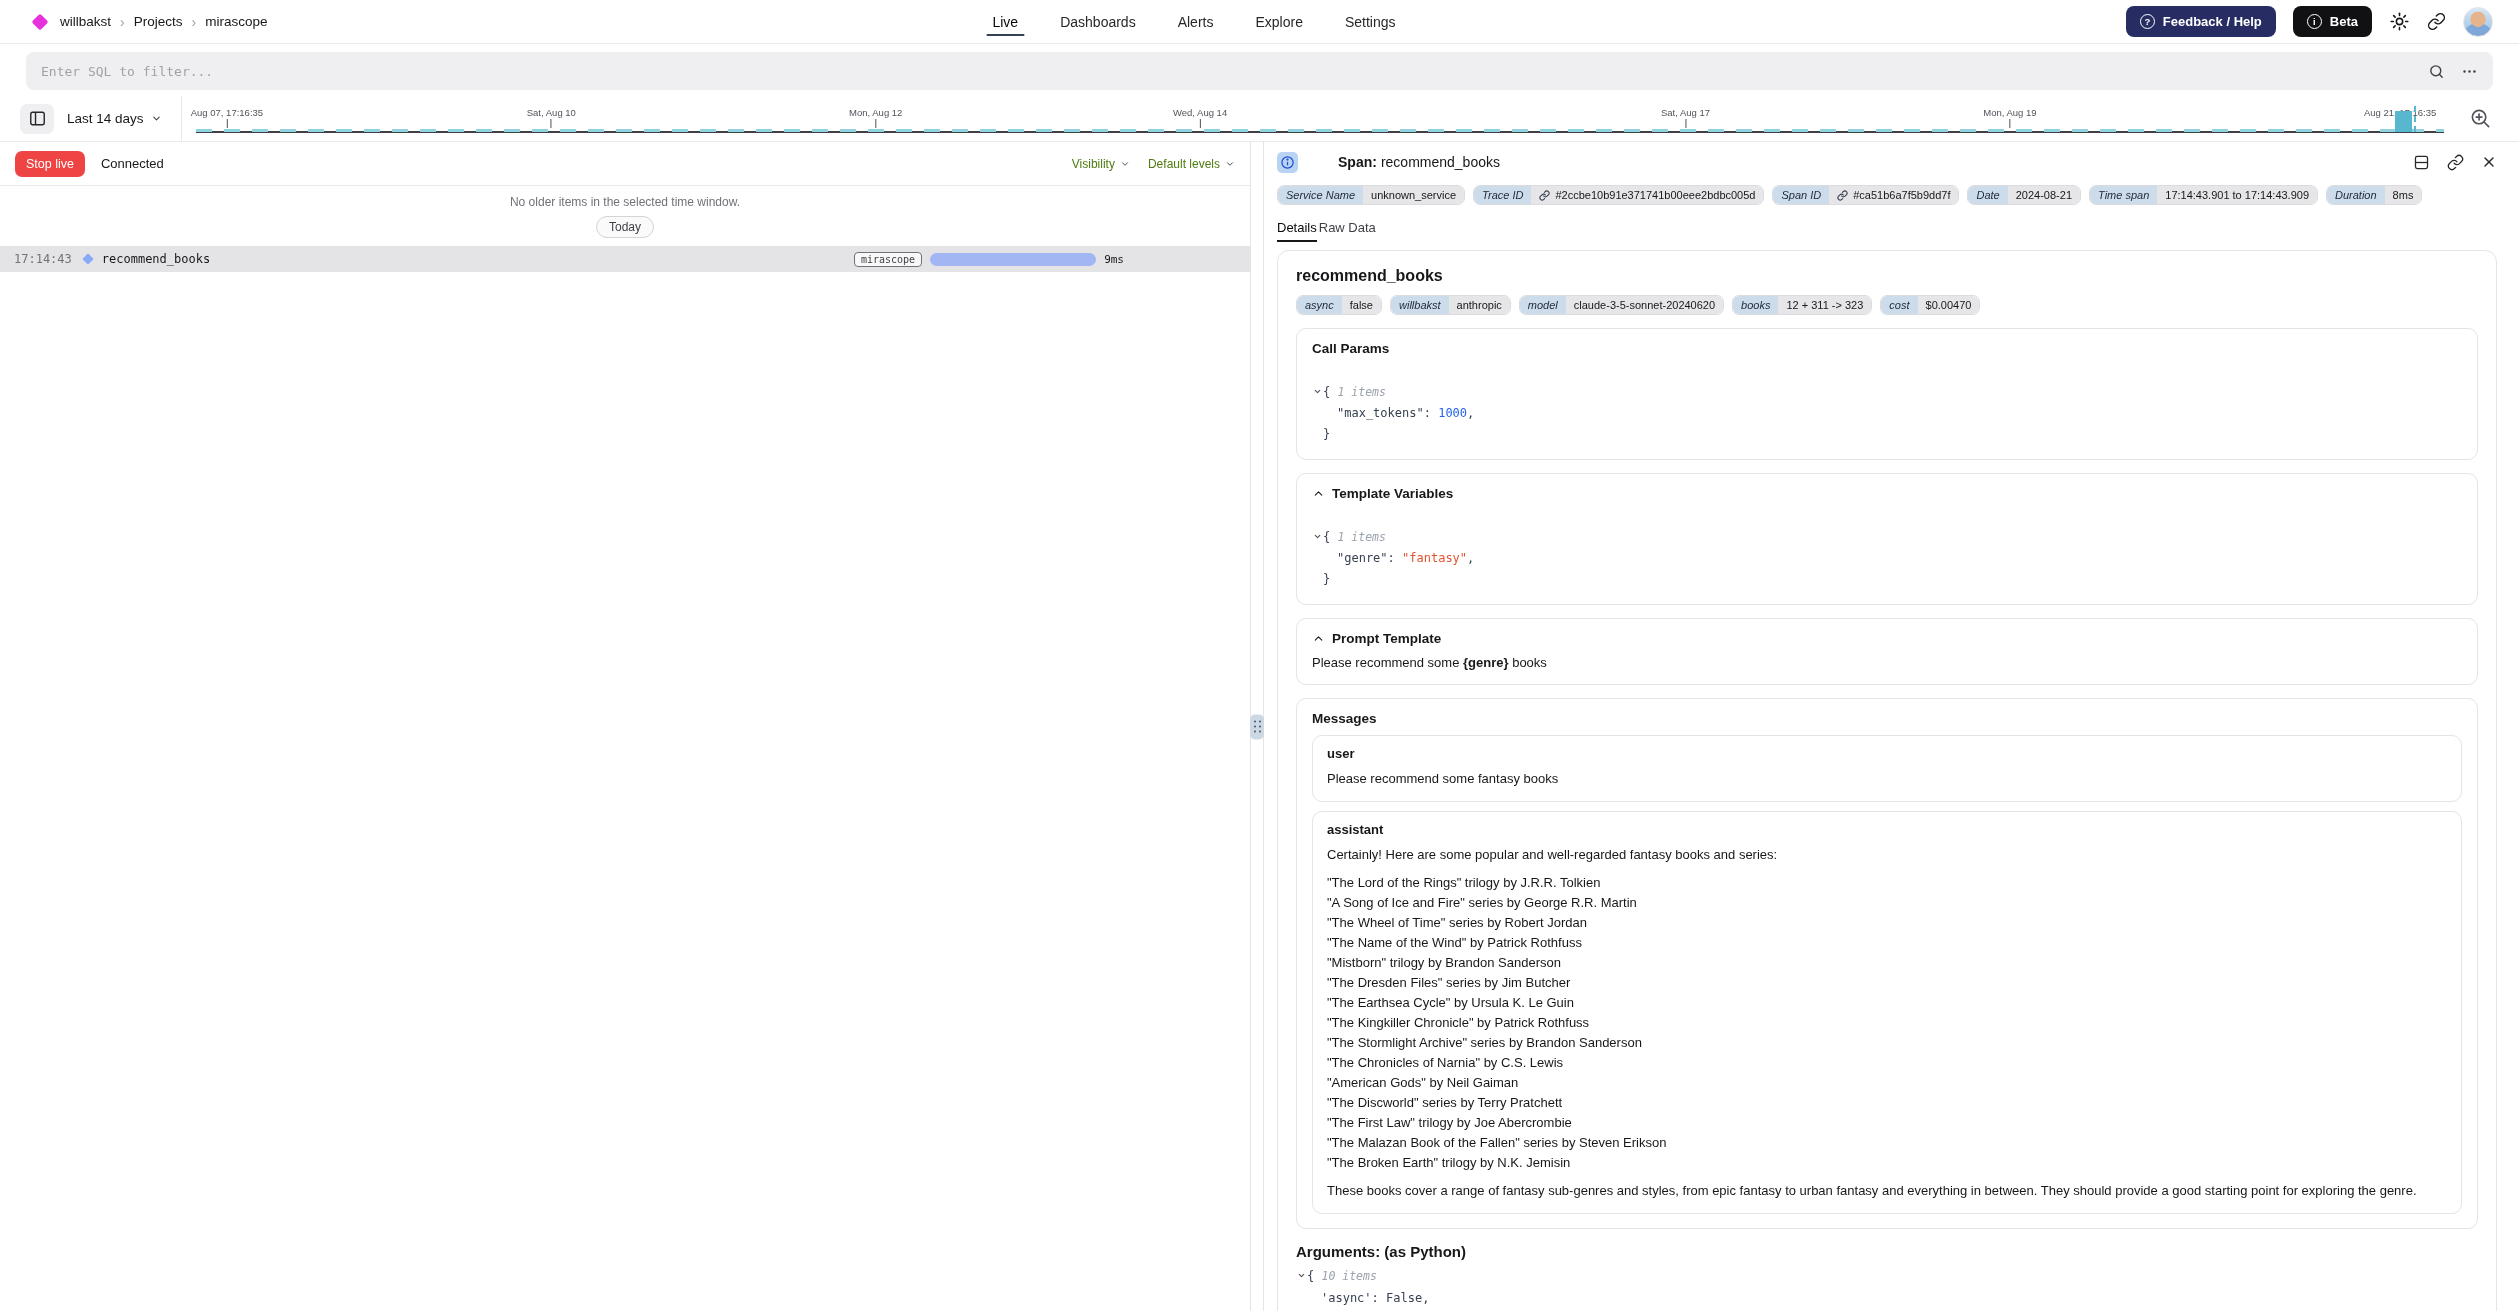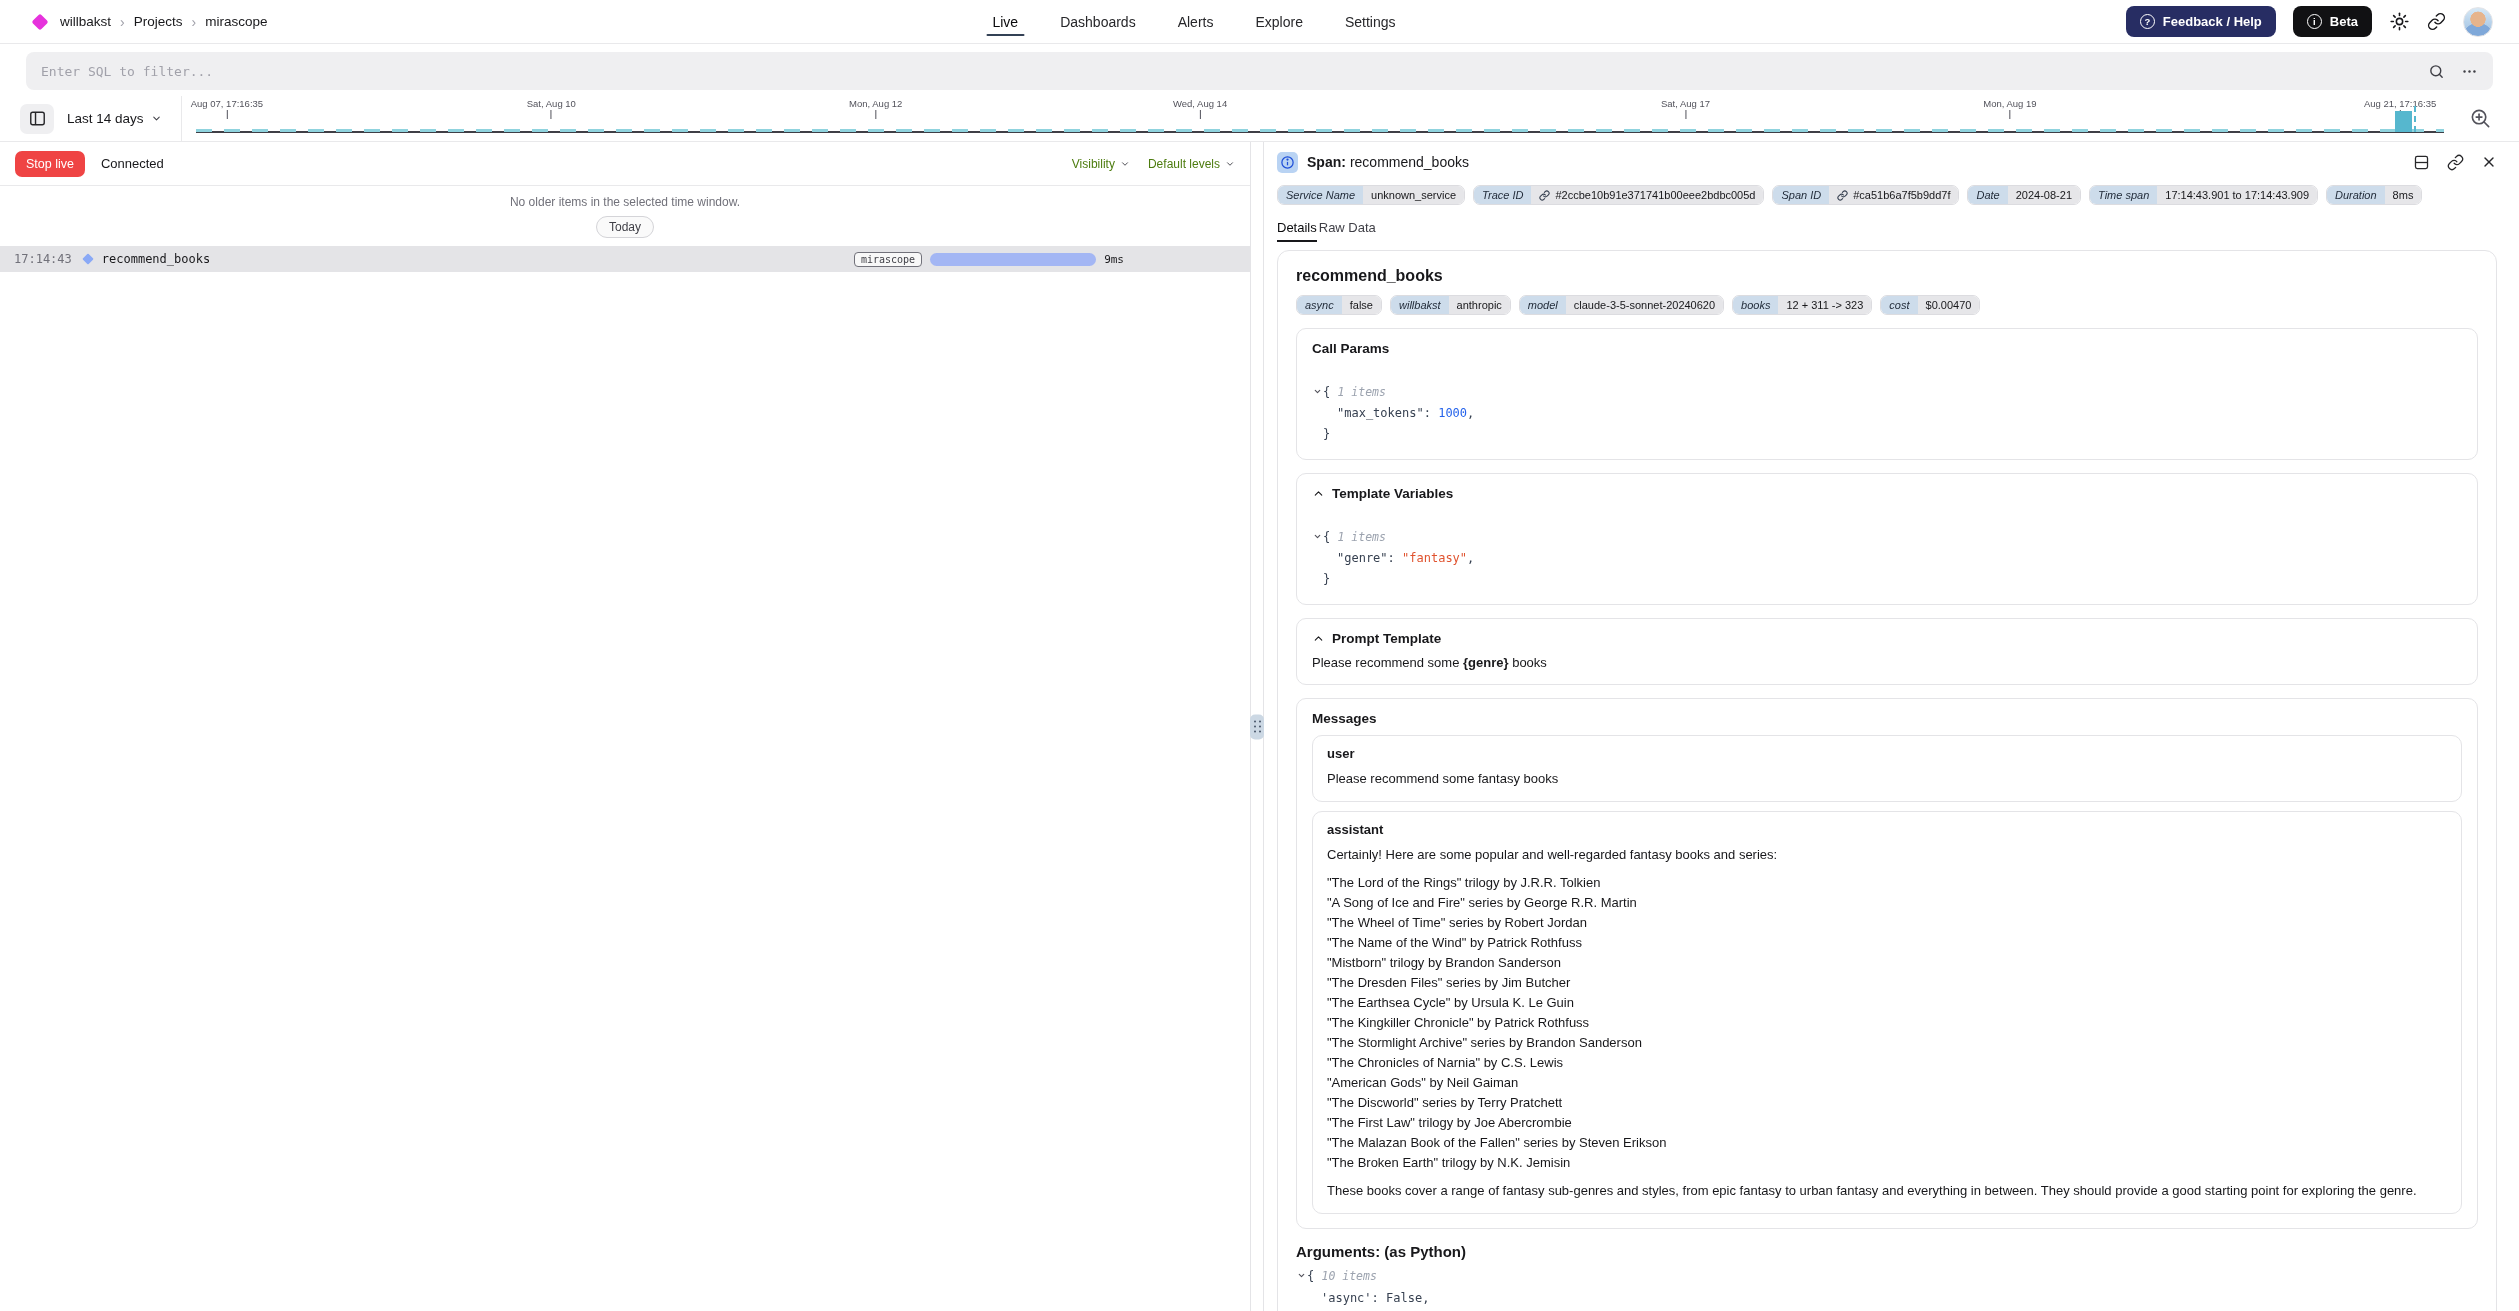--- a/index.html
+++ b/index.html
@@ -40,21 +40,21 @@
 
   
   .timeline-row{flex:0 0 46px;display:flex;align-items:center;padding:0 22px 0 20px;border-bottom:1px solid #e9e9eb;gap:13px;}
   .tool-btn{width:34px;height:30px;border:none;background:#efeff1;border-radius:7px;display:flex;align-items:center;justify-content:center;cursor:pointer;}
   .tool-btn.plain{background:transparent;}
   .range-select{display:flex;align-items:center;gap:7px;font-size:13.5px;cursor:pointer;padding-right:6px;white-space:nowrap;}
   .timeline{position:relative;flex:1;height:100%;border-left:1px solid #e9e9eb;cursor:crosshair;}
   .tl-baseline{position:absolute;left:14px;right:6px;bottom:8px;height:2px;background:#3f3f46;}
   .tl-dashes{position:absolute;left:14px;right:6px;bottom:9px;height:3px;
     background:repeating-linear-gradient(90deg,#8fd3de 0 16px,rgba(0,0,0,0) 16px 28px);}
-  .tl-tick{position:absolute;bottom:22px;transform:translateX(-50%);display:flex;flex-direction:column;align-items:center;z-index:1;}
+  .tl-tick{position:absolute;bottom:13px;transform:translateX(-50%);display:flex;flex-direction:column;align-items:center;z-index:1;}
   .tl-tick-label{font-size:9.5px;color:#52525b;white-space:nowrap;margin-bottom:1px;}
   .tl-tick-line{width:1px;height:9px;background:#52525b;}
   .tl-spike{position:absolute;right:38px;bottom:9px;width:17px;height:21px;background:#56b7ce;z-index:2;}
   .tl-spike-dash{position:absolute;right:34px;bottom:9px;height:26px;width:0;border-right:2px dashed #56b7ce;z-index:2;}
 
   
   .main{flex:1;display:flex;overflow:hidden;}
   .left-panel{width:1251px;flex:0 0 1251px;display:flex;flex-direction:column;border-right:1px solid #e4e4e7;}
   .list-toolbar{height:44px;flex:0 0 44px;display:flex;align-items:center;gap:16px;padding:0 15px;border-bottom:1px solid #e9e9eb;}
   .stop-live{background:#ef4444;color:#fff;border:none;border-radius:7px;padding:6px 11px;font-size:12.5px;font-weight:500;font-family:inherit;cursor:pointer;}
@@ -76,21 +76,21 @@
   .gutter{flex:0 0 13px;position:relative;background:#fff;border-right:1px solid #e4e4e7;cursor:col-resize;}
   .grip{position:absolute;top:50%;left:50%;transform:translate(-50%,-50%);width:14px;height:25px;background:#ccd8e4;border-radius:5px;
     display:grid;grid-template-columns:repeat(2,2px);gap:3px 3px;place-content:center;}
   .grip i{width:2px;height:2px;background:#475569;border-radius:50%;}
 
   
   .right-panel{flex:1;overflow:hidden;padding:8px 22px 0 13px;}
   .span-header{display:flex;align-items:center;gap:9px;height:24px;}
   .info-chip{width:21px;height:21px;background:#b9d3f3;border-radius:5px;display:flex;align-items:center;justify-content:center;flex:0 0 21px;}
   .span-title{font-size:14px;}
-  .span-title b{font-weight:700;margin-right:4px;}
+  .span-title b{font-weight:700;margin-right:4px;margin-left:31px;}
   .span-actions{margin-left:auto;display:flex;align-items:center;gap:17px;}
   .span-actions .icon-btn{color:#3f3f46;}
 
   .meta-pills{display:flex;flex-wrap:wrap;gap:8px;margin-top:11px;}
   .pill{display:inline-flex;align-items:stretch;border-radius:7px;overflow:hidden;font-size:11px;border:1px solid #dcdce0;}
   .pill-label{background:#cddceb;color:#1f2937;font-style:italic;padding:3px 8px;display:flex;align-items:center;white-space:nowrap;}
   .pill-value{background:#e6e6e9;color:#18181b;padding:3px 8px;display:flex;align-items:center;gap:5px;white-space:nowrap;}
   .pill-link{display:flex;align-items:center;cursor:pointer;}
 
   .tabs{display:flex;gap:2px;margin-top:15px;}

